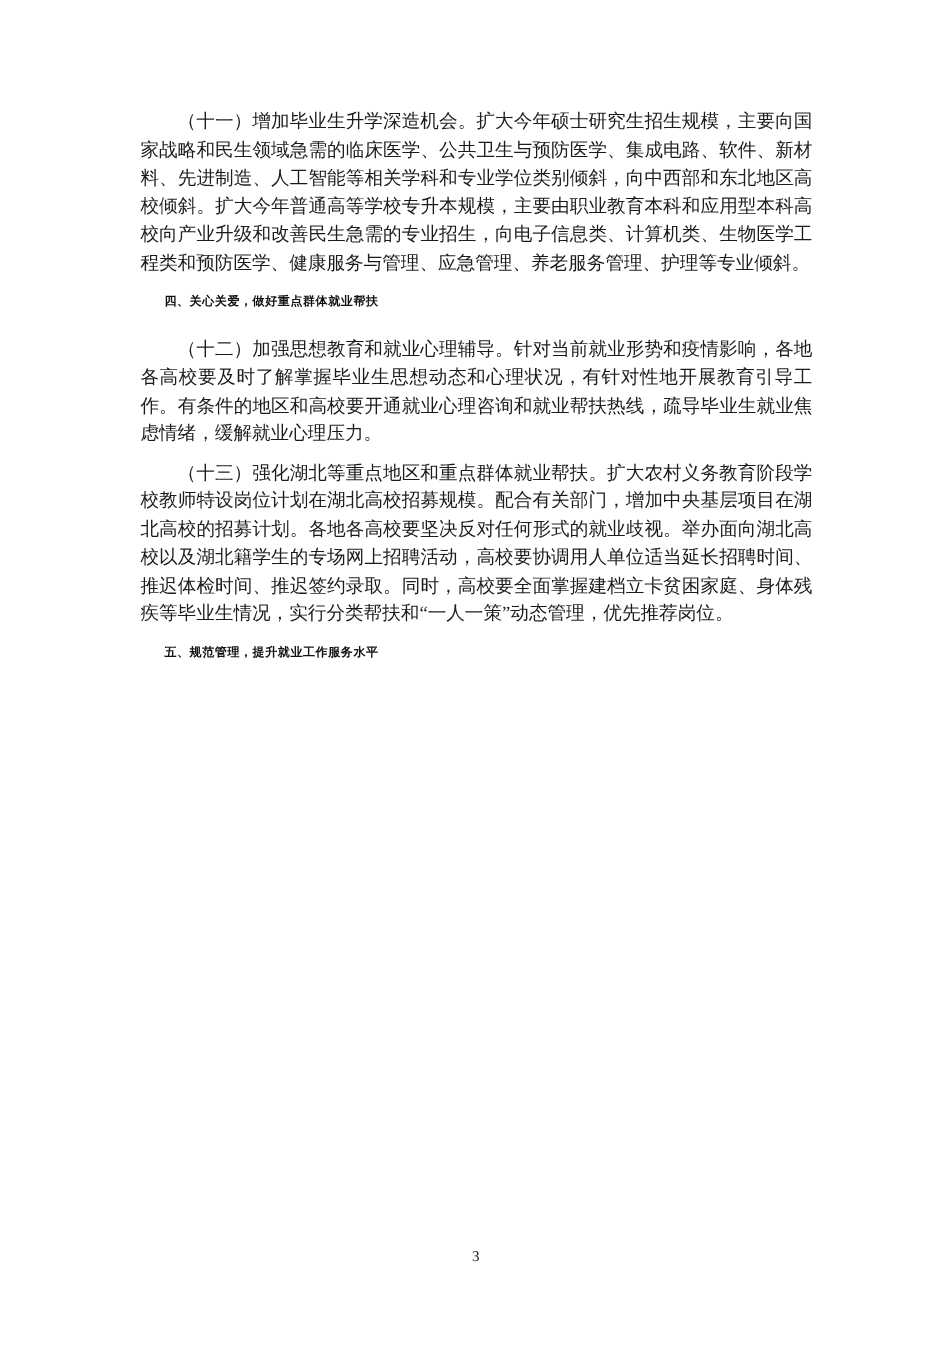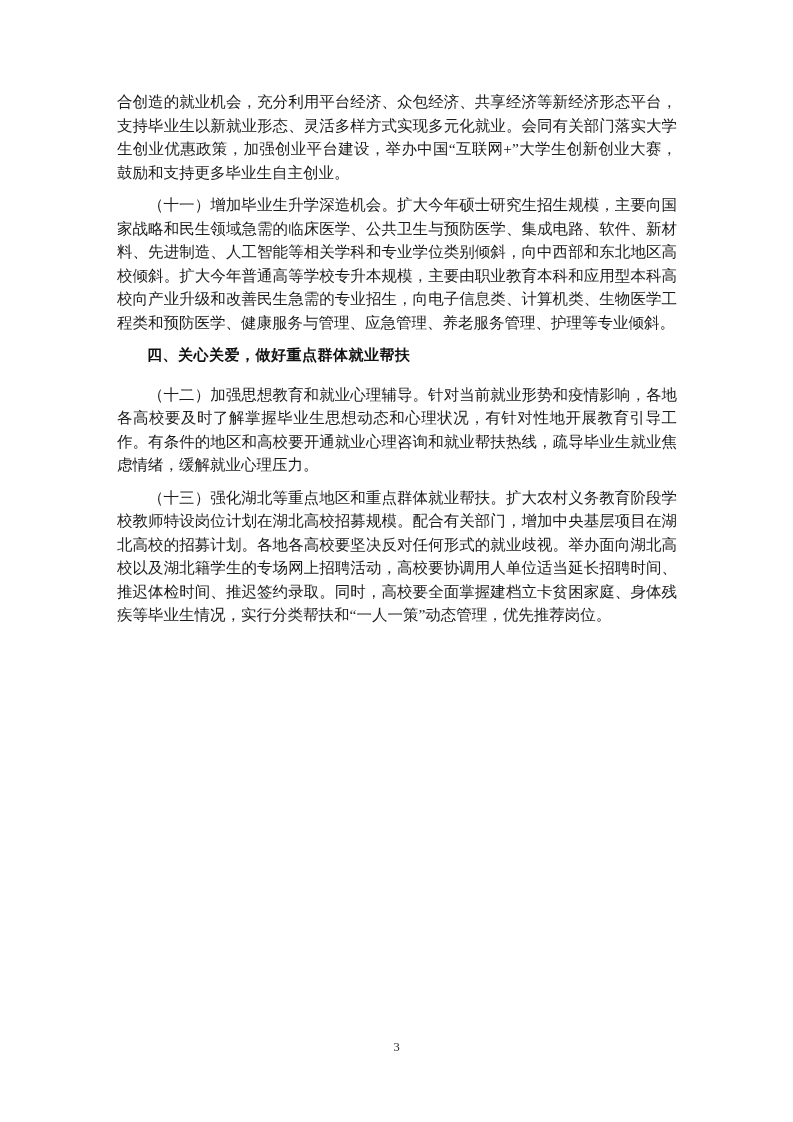--- a/index.html
+++ b/index.html
@@ -29,21 +29,21 @@
     text-align: justify;
     text-justify: inter-ideograph;
     text-indent: 2em;
     word-break: break-all;
   }
   .para.continued {
     text-indent: 0;
   }
   .section-heading {
     margin: 0 0 16px 0;
-    font-size: 15px;
+    font-size: 10px;
     line-height: 23.5px;
     color: #111111;
     font-weight: 700;
     text-indent: 2em;
     font-family: "Liberation Sans", "DejaVu Sans", sans-serif;
     letter-spacing: 0.5px;
   }
   .page-footer {
     position: absolute;
     left: 0;
@@ -53,20 +53,20 @@
     font-size: 12.5px;
     color: #1b1b1b;
     font-family: "Liberation Serif", "DejaVu Serif", serif;
   }
 </style>
 </head>
 <body>
 
 <div class="page">
   <div class="content">
-    <p class="para continued">合创造的就业机会，充分利用平台经济、众包经济、共享经济等新经济形态平台，支持毕业生以新就业形态、灵活多样方式实现多元化就业。会同有关部门落实大学生创业优惠政策，加强创业平台建设，举办中国“互联网+”大学生创新创业大赛，鼓励和支持更多毕业生自主创业。</p>
     <p class="para">（十一）增加毕业生升学深造机会。扩大今年硕士研究生招生规模，主要向国家战略和民生领域急需的临床医学、公共卫生与预防医学、集成电路、软件、新材料、先进制造、人工智能等相关学科和专业学位类别倾斜，向中西部和东北地区高校倾斜。扩大今年普通高等学校专升本规模，主要由职业教育本科和应用型本科高校向产业升级和改善民生急需的专业招生，向电子信息类、计算机类、生物医学工程类和预防医学、健康服务与管理、应急管理、养老服务管理、护理等专业倾斜。</p>
     <h3 class="section-heading">四、关心关爱，做好重点群体就业帮扶</h3>
     <p class="para">（十二）加强思想教育和就业心理辅导。针对当前就业形势和疫情影响，各地各高校要及时了解掌握毕业生思想动态和心理状况，有针对性地开展教育引导工作。有条件的地区和高校要开通就业心理咨询和就业帮扶热线，疏导毕业生就业焦虑情绪，缓解就业心理压力。</p>
     <p class="para">（十三）强化湖北等重点地区和重点群体就业帮扶。扩大农村义务教育阶段学校教师特设岗位计划在湖北高校招募规模。配合有关部门，增加中央基层项目在湖北高校的招募计划。各地各高校要坚决反对任何形式的就业歧视。举办面向湖北高校以及湖北籍学生的专场网上招聘活动，高校要协调用人单位适当延长招聘时间、推迟体检时间、推迟签约录取。同时，高校要全面掌握建档立卡贫困家庭、身体残疾等毕业生情况，实行分类帮扶和“一人一策”动态管理，优先推荐岗位。</p>
+    <h3 class="section-heading">五、规范管理，提升就业工作服务水平</h3>
   </div>
   <div class="page-footer">3</div>
 </div>
 
 </body></html>

